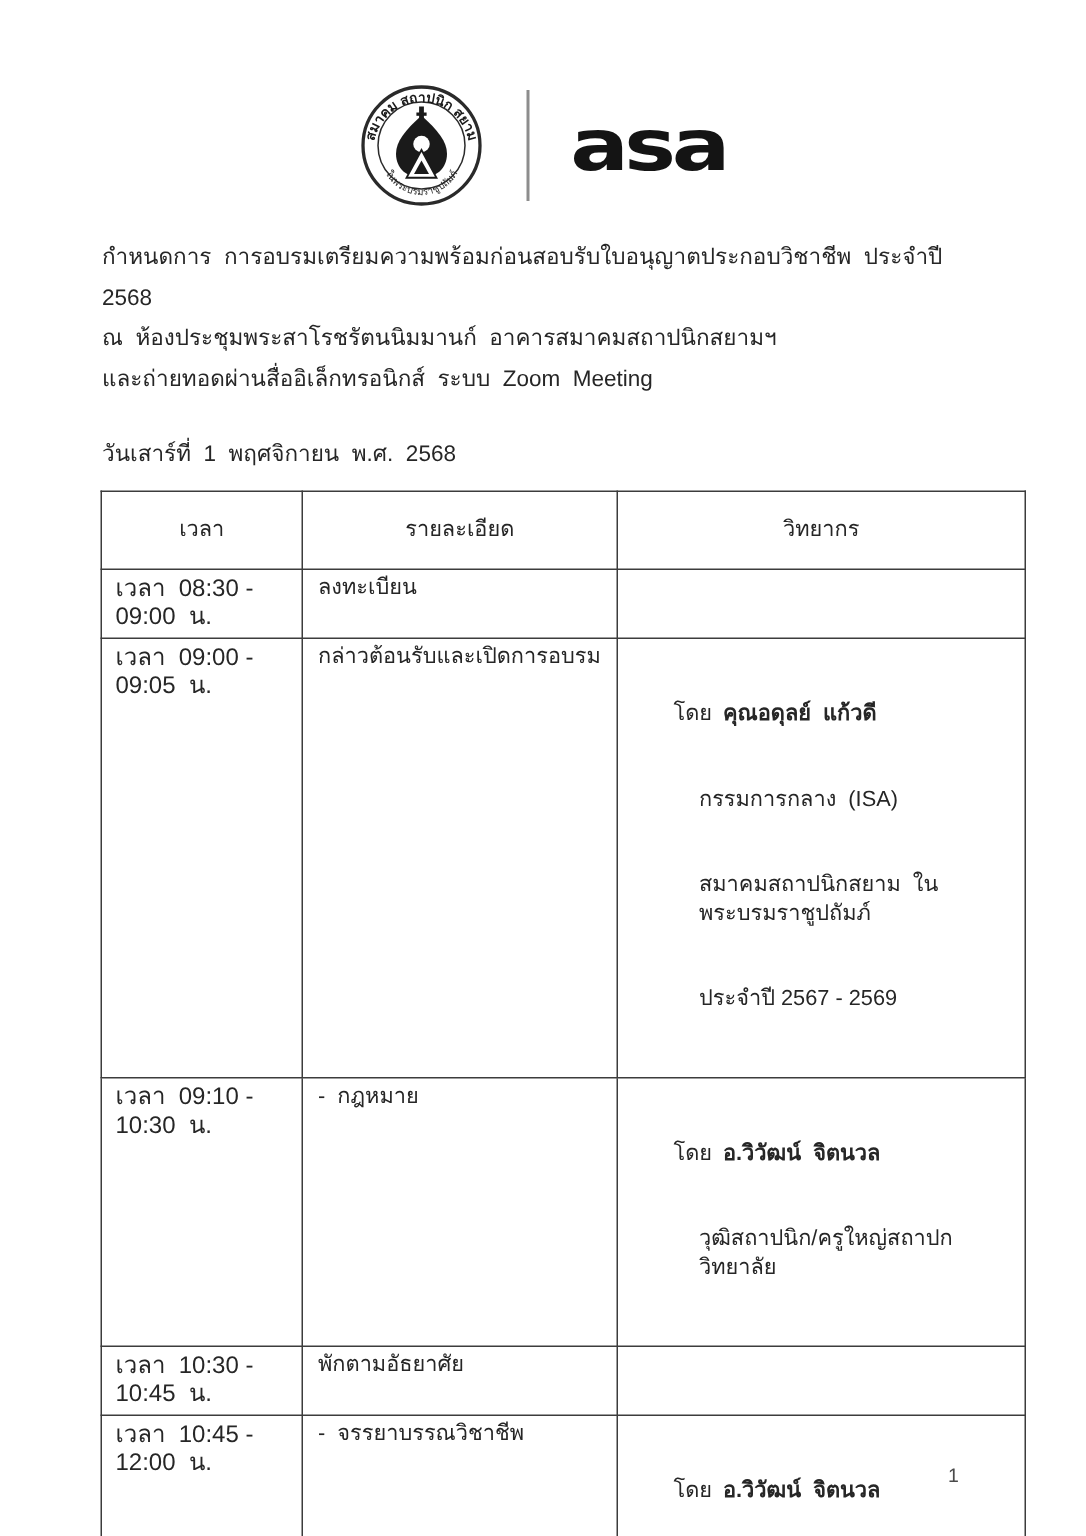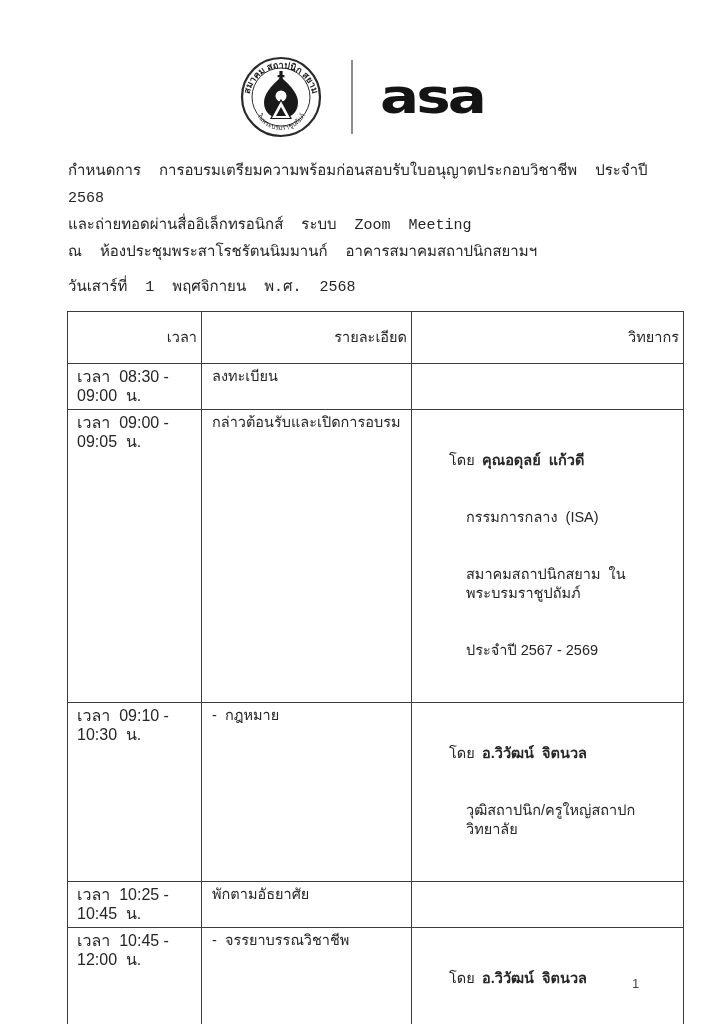--- a/index.html
+++ b/index.html
@@ -30,52 +30,51 @@
     font-family:"DejaVu Sans", sans-serif;
     font-weight:800;
     font-size:58px;
     line-height:46px;
     letter-spacing:-3px;
     color:#141414;
     transform:scaleY(0.82);
   }
 
   
-  .intro { margin:20px 64px 0 68px;font-family:Liberation Mono, monospace; }
+  .intro { margin:20px 64px 0 68px; }
   .intro p {
     margin:0;
     font-size:15px;
     line-height:27px;
     white-space:pre-wrap;
   }
   .section-title {
-    margin:8px 0 0 68px;
+    margin:24px 0 0 68px;
     font-size:15px;
     font-weight:normal;
     white-space:pre-wrap;
-    font-family:Liberation Mono, monospace;
   }
 
   
   table.schedule {
     margin:13px 0 0 67px;
     width:616px;
     border-collapse:collapse;
     table-layout:fixed;
     font-size:14.5px;
   }
   table.schedule th, table.schedule td {
     border:1px solid #3c3c3c;
     vertical-align:top;
     line-height:19px;
     white-space:pre-wrap;
   }
   table.schedule th {
     font-weight:normal;
-    text-align:right;
+    text-align:center;
     padding:16px 4px;
     height:18px;
   }
   col.c1 { width:134px; }
   col.c2 { width:210px; }
   col.c3 { width:272px; }
   td.c-time { padding:3px 4px 4px 9px; white-space:nowrap; font-size:16px; }
   td.c-detail { padding:3px 6px 4px 10px; }
   td.c-speaker { padding:3px 6px 4px 9px; }
   .sp-first { display:flex;margin-left:28px; }
@@ -118,22 +117,22 @@
         <path d="M41,44 L51,62.5 L31,62.5 Z" fill="#ffffff" stroke="#1a1a1a" stroke-width="1.2"></path>
         <path d="M41,51 L46,60 L36,60 Z" fill="#1a1a1a"></path>
       </g>
     </svg>
     <div class="logo-divider"></div>
     <div class="asa-wordmark">asa</div>
   </div>
 
   <div class="intro">
     <p>กำหนดการ  การอบรมเตรียมความพร้อมก่อนสอบรับใบอนุญาตประกอบวิชาชีพ  ประจำปี  2568</p>
+    <p>ณ  ห้องประชุมพระสาโรชรัตนนิมมานก์  อาคารสมาคมสถาปนิกสยามฯ</p>
     <p>และถ่ายทอดผ่านสื่ออิเล็กทรอนิกส์  ระบบ  Zoom  Meeting</p>
-    <p>ณ  ห้องประชุมพระสาโรชรัตนนิมมานก์  อาคารสมาคมสถาปนิกสยามฯ</p>
   </div>
 
   <h2 class="section-title">วันเสาร์ที่  1  พฤศจิกายน  พ.ศ.  2568</h2>
 
   <table class="schedule">
     <colgroup>
         <col class="c1">
         <col class="c2">
         <col class="c3">
       </colgroup>
@@ -172,21 +171,21 @@
         <td class="c-speaker">
           <div class="sp-first">
             <span class="by">โดย</span>
             <span class="nm">อ.วิวัฒน์  จิตนวล</span>
           </div>
           <div class="sp-line">วุฒิสถาปนิก/ครูใหญ่สถาปกวิทยาลัย</div>
         </td>
       </tr>
 
       <tr>
-        <td class="c-time">เวลา  10:25 - 10:45  น.</td>
+        <td class="c-time">เวลา  10:30 - 10:45  น.</td>
         <td class="c-detail">พักตามอัธยาศัย</td>
         <td class="c-speaker"></td>
       </tr>
 
       <tr>
         <td class="c-time">เวลา  10:45 - 12:00  น.</td>
         <td class="c-detail">-  จรรยาบรรณวิชาชีพ</td>
         <td class="c-speaker">
           <div class="sp-first">
             <span class="by">โดย</span>

